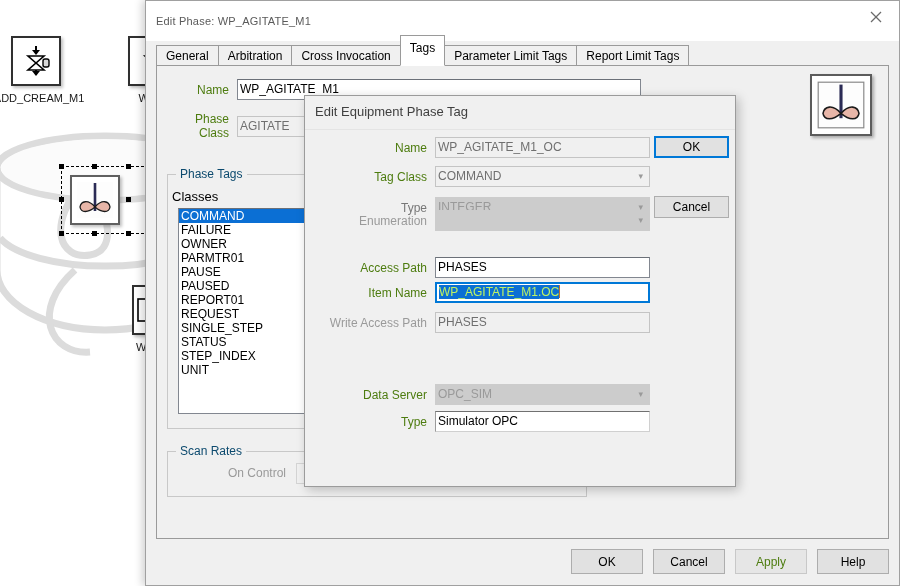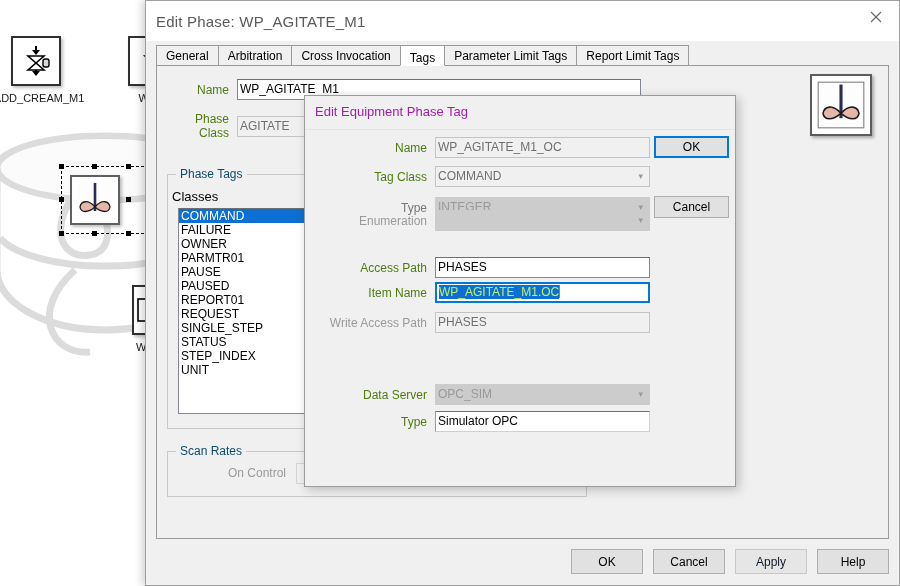--- a/index.html
+++ b/index.html
@@ -52,21 +52,21 @@
     border: 1px solid #a0a0a0;
     box-sizing: border-box;
     box-shadow: -3px 0 8px rgba(0,0,0,0.18);
   }
   .titlebar {
     position: relative;
     height: 40px; background: #ffffff;
     display: flex; align-items: center;
   }
   .titlebar-text {
-    margin-left: 10px; font-size: 15px; color: #5a5a5a;
+    margin-left: 10px; font-size: 11px; color: #5a5a5a;
     letter-spacing: 0.2px;
   }
   .close-btn {
     position: absolute; right: 0; top: 0;
     width: 46px; height: 32px;
     display: flex; align-items: center; justify-content: center;
     color: #5a5a5a; font-size: 15px;
   }
   .close-btn svg { display:block; }
 
@@ -83,21 +83,21 @@
     border-bottom: none;
     background: #f0f0f0;
     font-size: 12px;
     color: #000;
     margin-right: -1px;
     box-sizing: border-box;
     white-space: nowrap;
   }
   .tab.active {
     background: #ffffff;
-    height: 21px; line-height: 24px;
+    height: 31px; line-height: 24px;
     margin-top: -4px;
     position: relative; z-index: 3;
     border-bottom: 1px solid #ffffff;
   }
   .tabpanel {
     position: absolute; left: 10px; top: 64px; right: 10px; bottom: 46px;
     background: #f0f0f0;
     border: 1px solid #9a9a9a;
     box-sizing: border-box;
   }
@@ -160,21 +160,21 @@
   .btn {
     box-sizing: border-box;
     background: #e1e1e1;
     border: 1px solid #adadad;
     font-size: 12px;
     color: #000;
     display: flex; align-items: center; justify-content: center;
     text-align: center;
   }
   .btn.default { border: 2px solid #0078d7; }
-  .btn.disabled { color: #0f172a; background:#e6e6e6; border-color:#c8c8c8; }
+  .btn.disabled { color: #4d7c0f; background:#e6e6e6; border-color:#c8c8c8; }
 
   .bottom-bar { position: absolute; left:0; right:0; bottom:0; height: 46px; background:#f0f0f0; }
 
   
   .thumb {
     position: absolute;
     width: 62px; height: 62px;
     background: #ffffff;
     border: 2px solid #5c5c5c;
     box-sizing: border-box;
@@ -186,21 +186,21 @@
   .modal {
     position: absolute;
     left: 304px; top: 95px; width: 432px; height: 392px;
     background: #f0f0f0;
     border: 1px solid #9b9b9b;
     box-sizing: border-box;
     box-shadow: 3px 3px 10px rgba(0,0,0,0.22);
   }
   .modal-title {
     position: absolute; left: 10px; top: 8px;
-    font-size: 13px; color: #a21caf;
+    font-size: 13px; color: #404040;
   }
   .modal-head-sep {
     position: absolute; left:0; right:0; top: 33px; height:1px; background:#e4e4e4;
   }
 </style>
 </head>
 <body>
 
 <div id="root">
 

